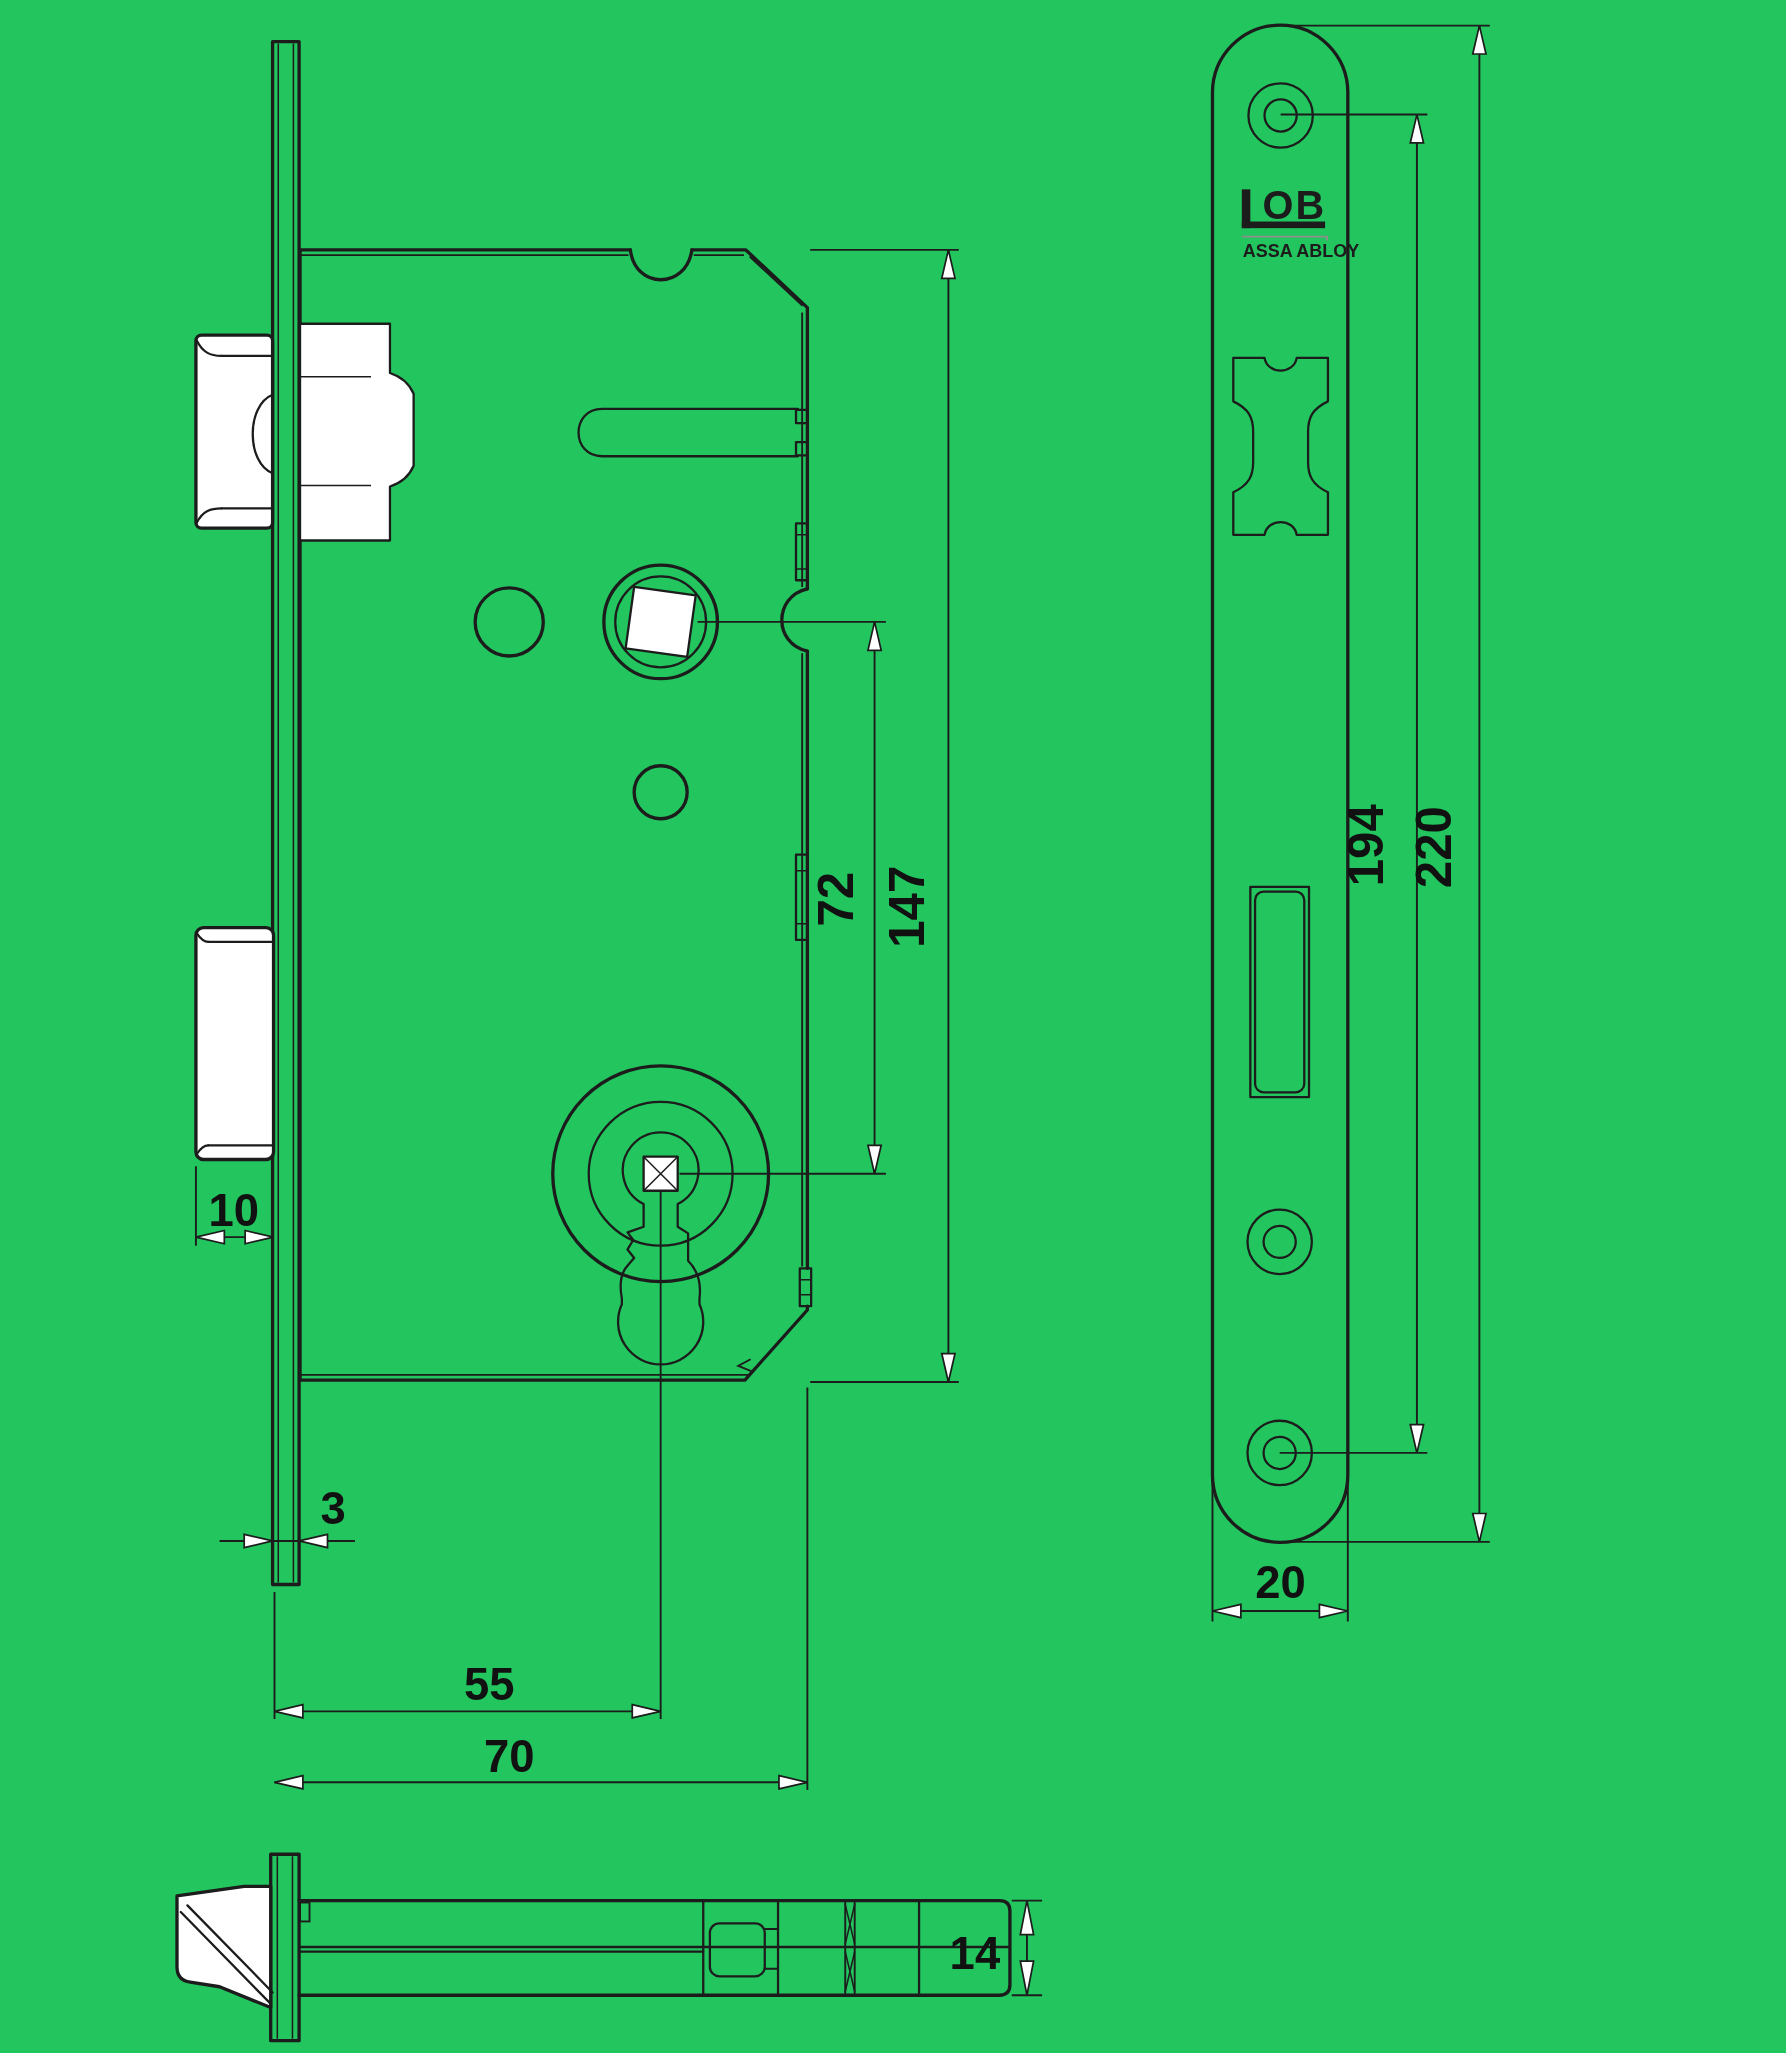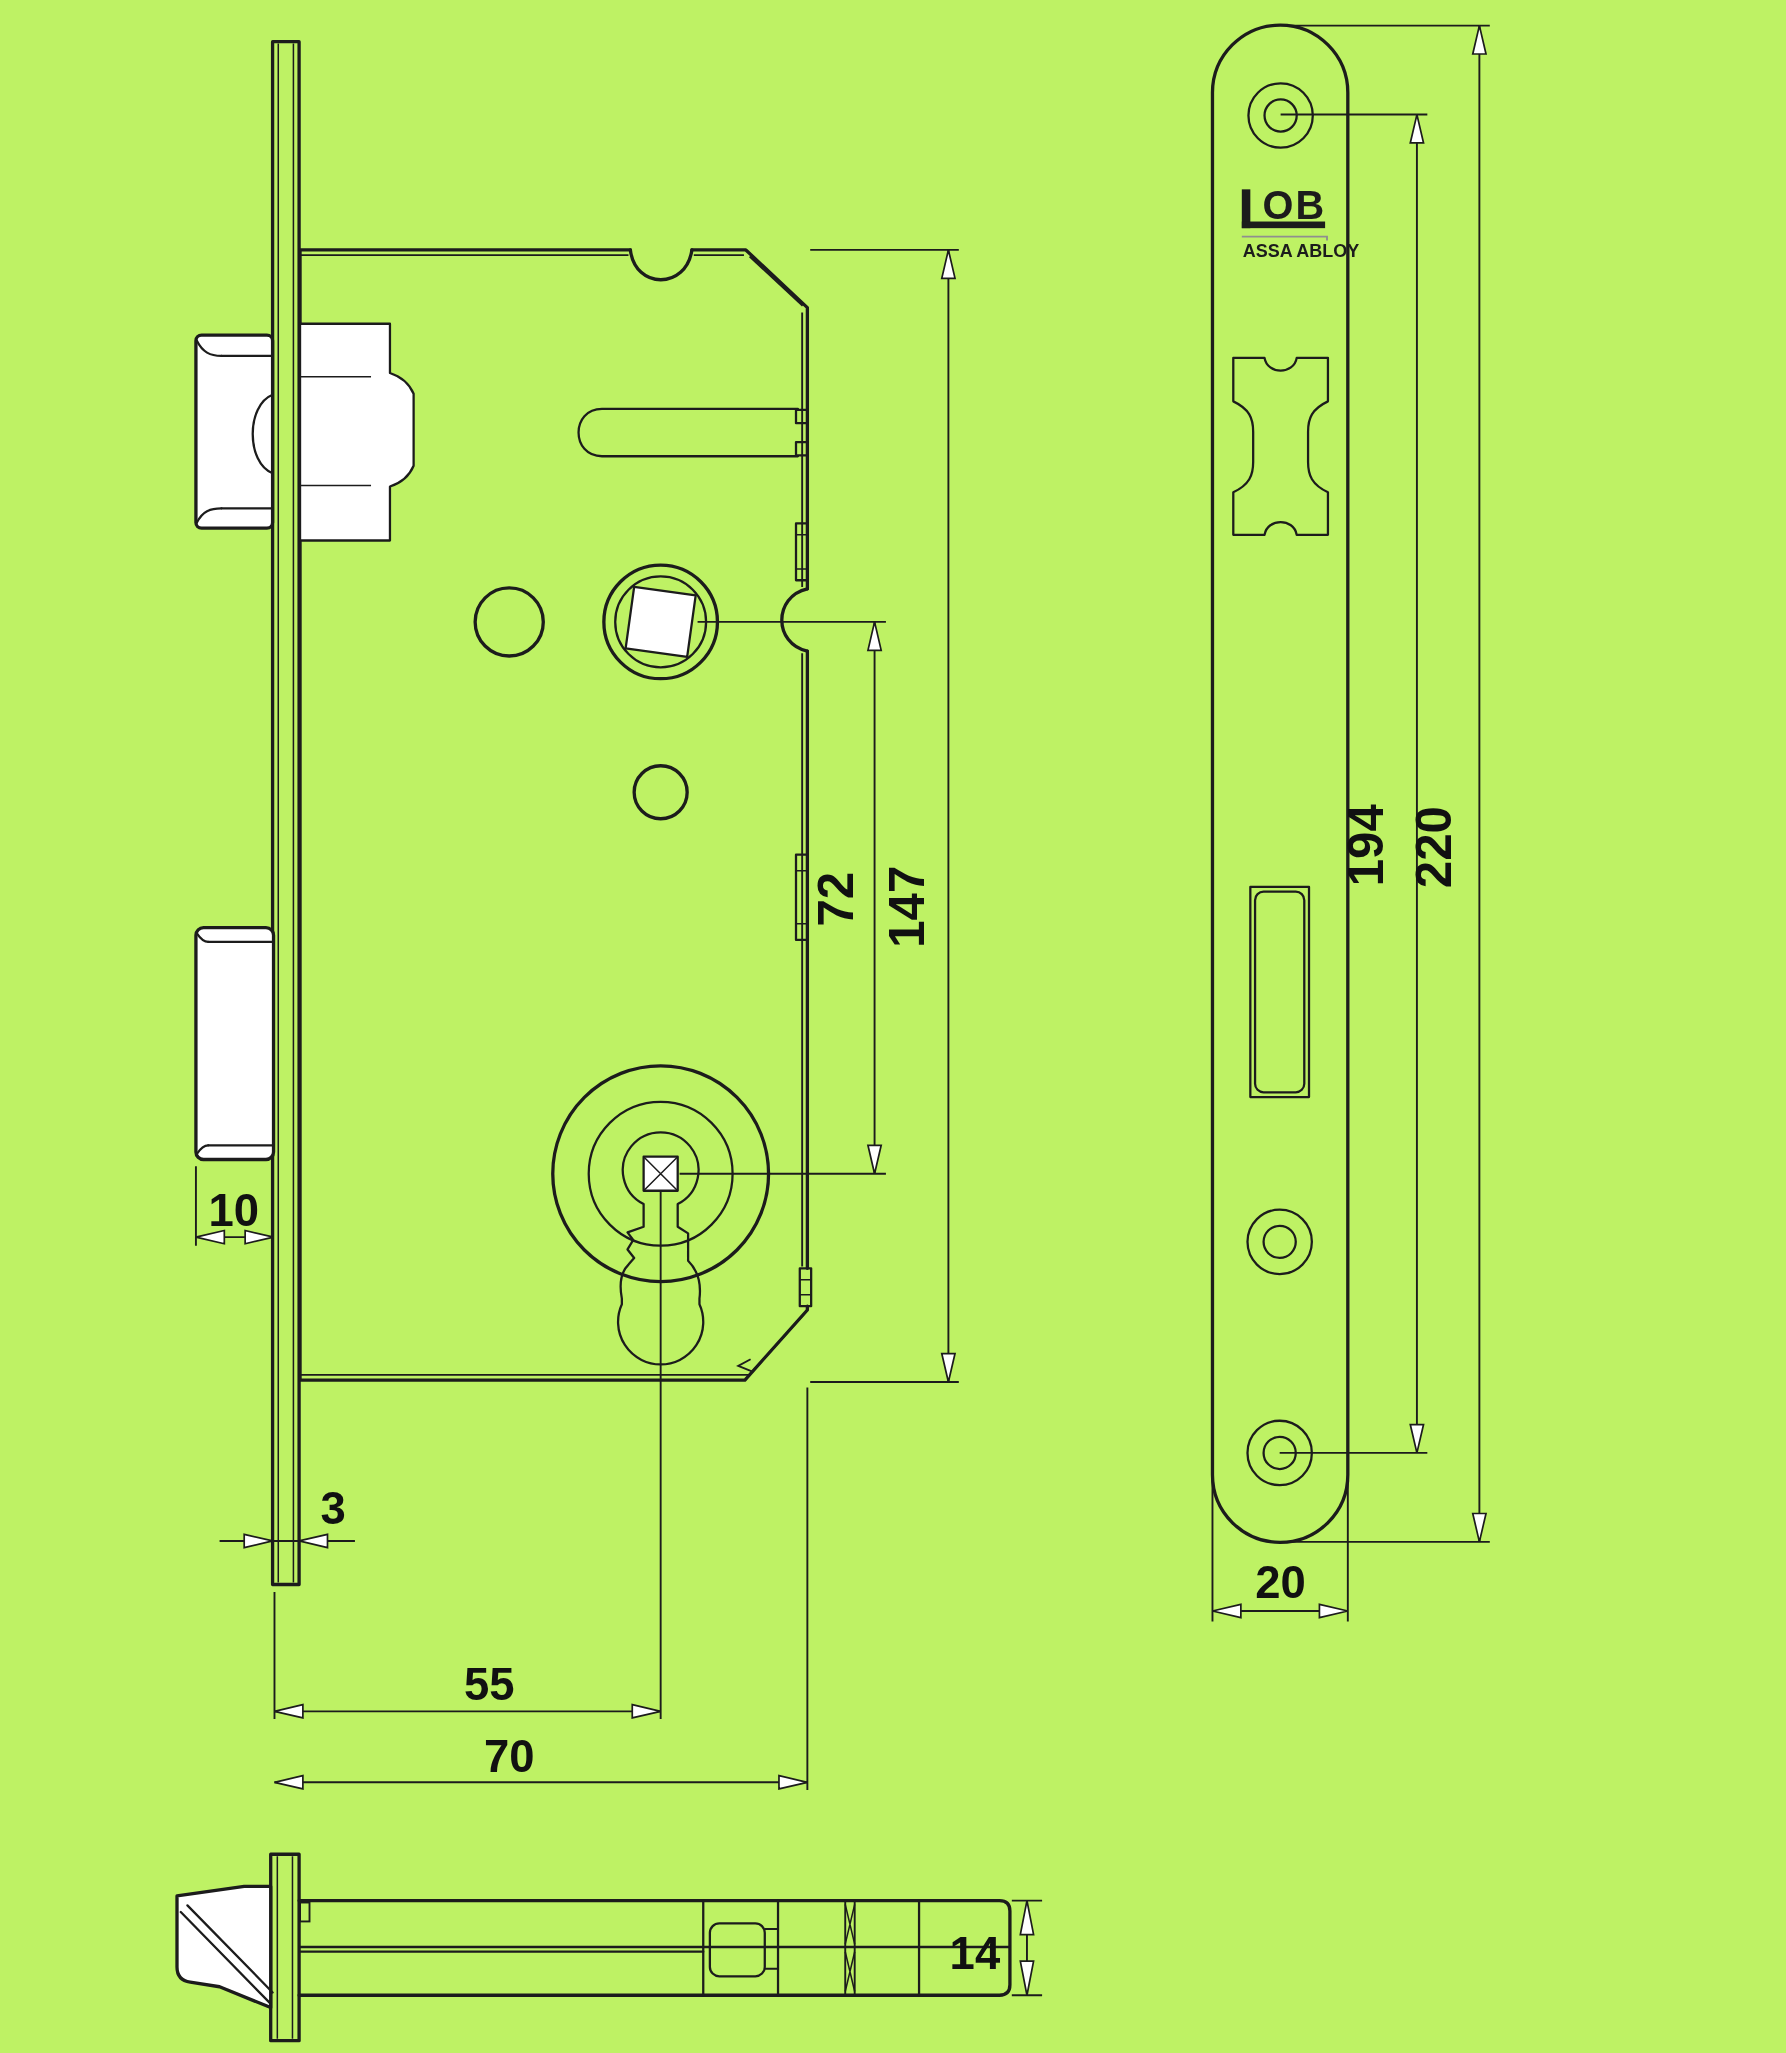--- a/index.html
+++ b/index.html
@@ -1,16 +1,16 @@
 <!DOCTYPE html>
 <html style="font-size:15px"><head>
 <meta charset="utf-8">
 <style>
   html,body{margin:0;padding:0;background:#ffffff;}
-  .canvas{position:relative;width:1787px;height:2054px;background:#bef264;overflow:hidden;
+  .canvas{position:relative;width:1787px;height:2054px;background:#22c55e;overflow:hidden;
           font-family:"Liberation Sans", sans-serif;}
   svg{position:absolute;left:0;top:0;}
   .ln  {fill:none;stroke:#1c1c1c;stroke-width:3.5;stroke-linecap:round;stroke-linejoin:round;}
   .ln2 {fill:none;stroke:#1c1c1c;stroke-width:2.4;stroke-linecap:round;stroke-linejoin:round;}
   .thin{fill:none;stroke:#1c1c1c;stroke-width:1.6;}
   .dim {fill:none;stroke:#1c1c1c;stroke-width:2;stroke-linecap:butt;}
   .arr {fill:#ffffff;stroke:#1c1c1c;stroke-width:1.8;stroke-linejoin:miter;}
   .lbl {font-family:"Liberation Sans",sans-serif;font-size:48px;font-weight:bold;fill:#111;}
   .lblv{font-family:"Liberation Sans",sans-serif;font-size:52px;font-weight:bold;fill:#111;}
   .logo-ob{font-family:"Liberation Sans",sans-serif;font-size:42px;font-weight:bold;fill:#1c1c1c;letter-spacing:2px;}

